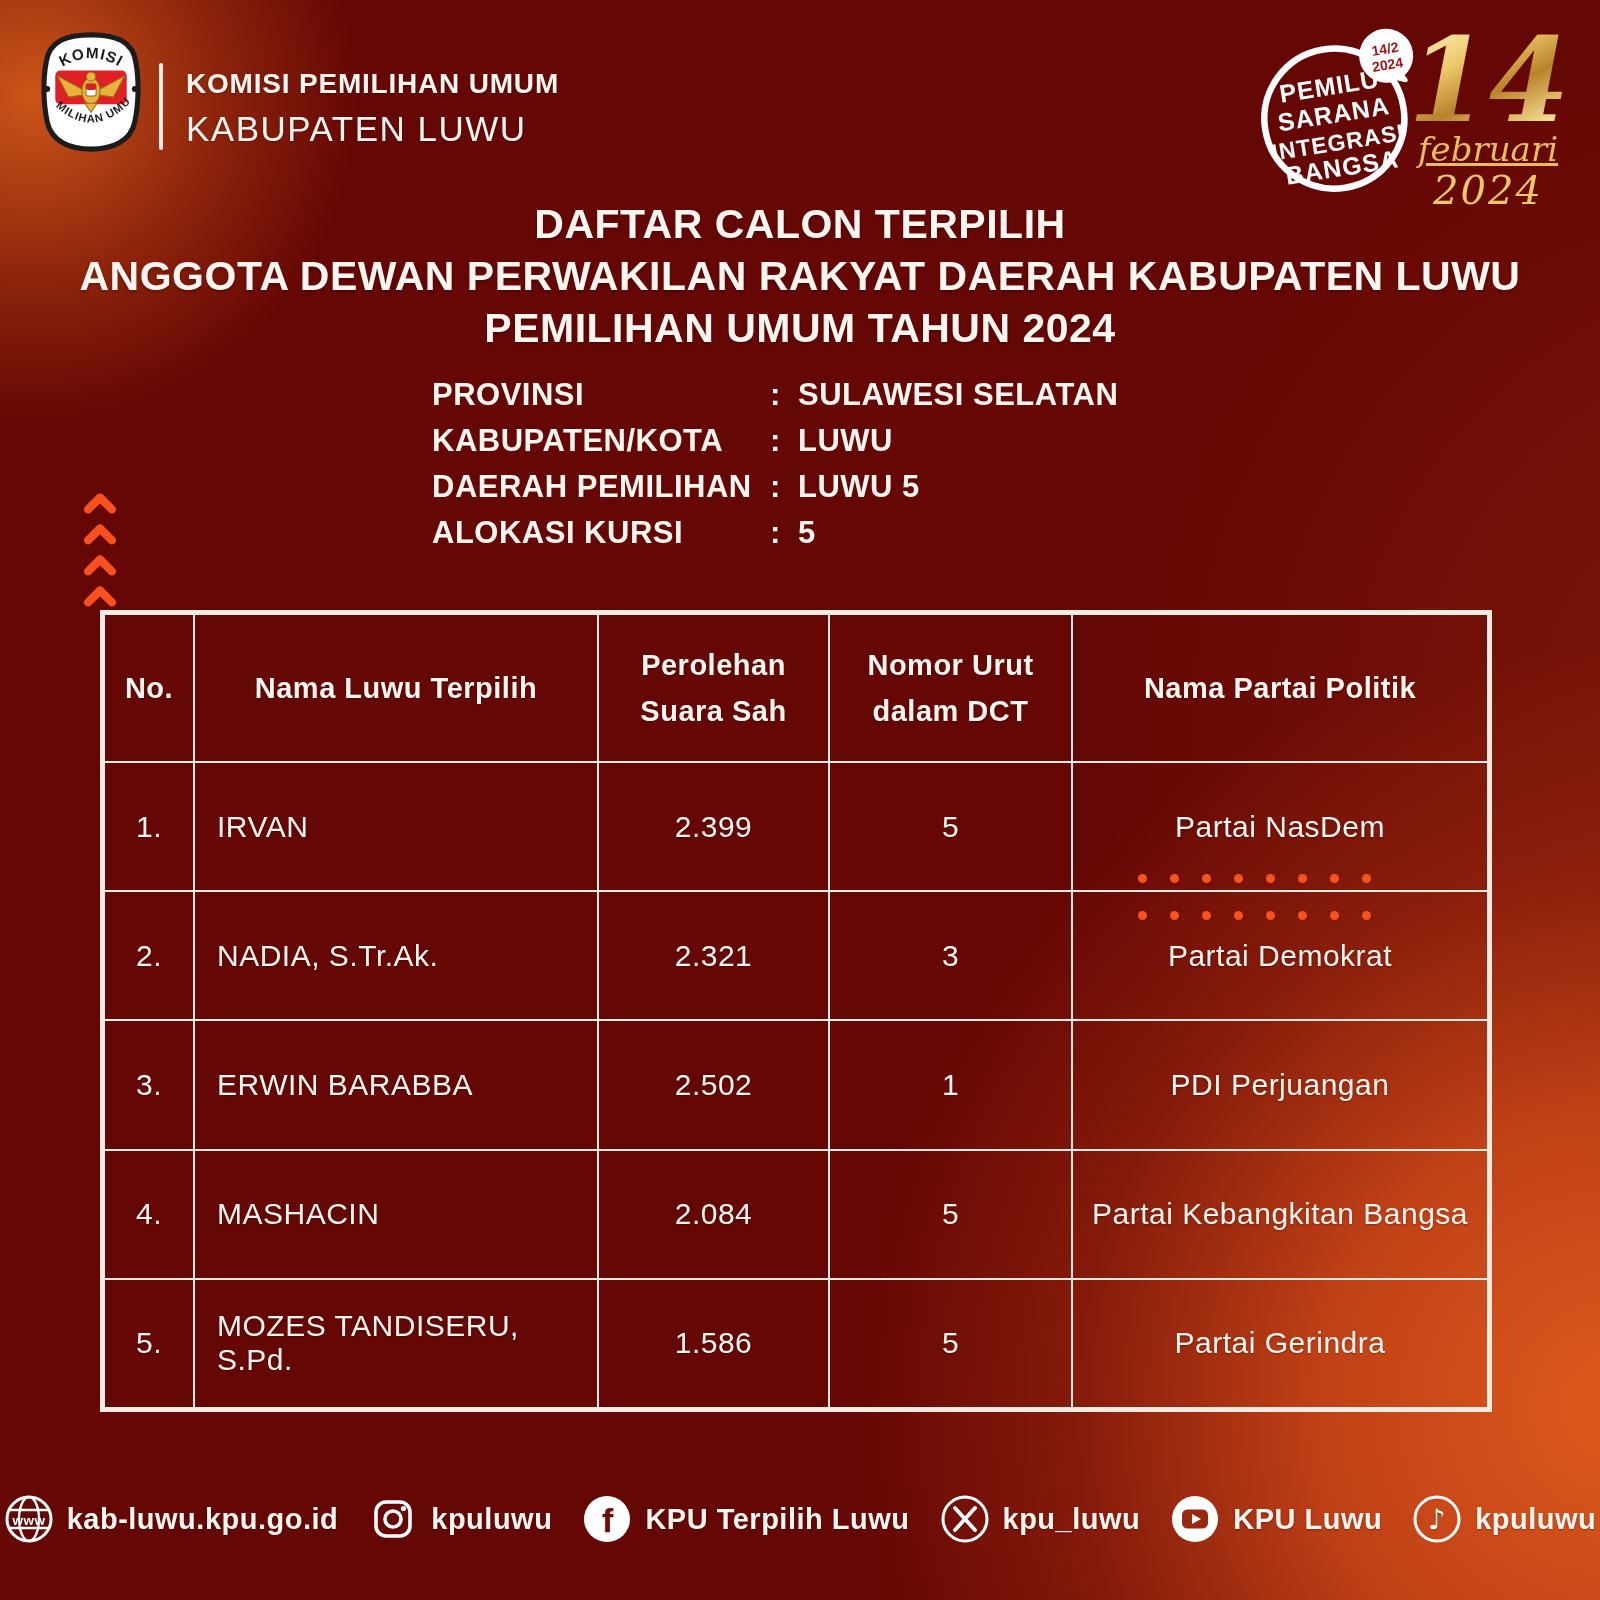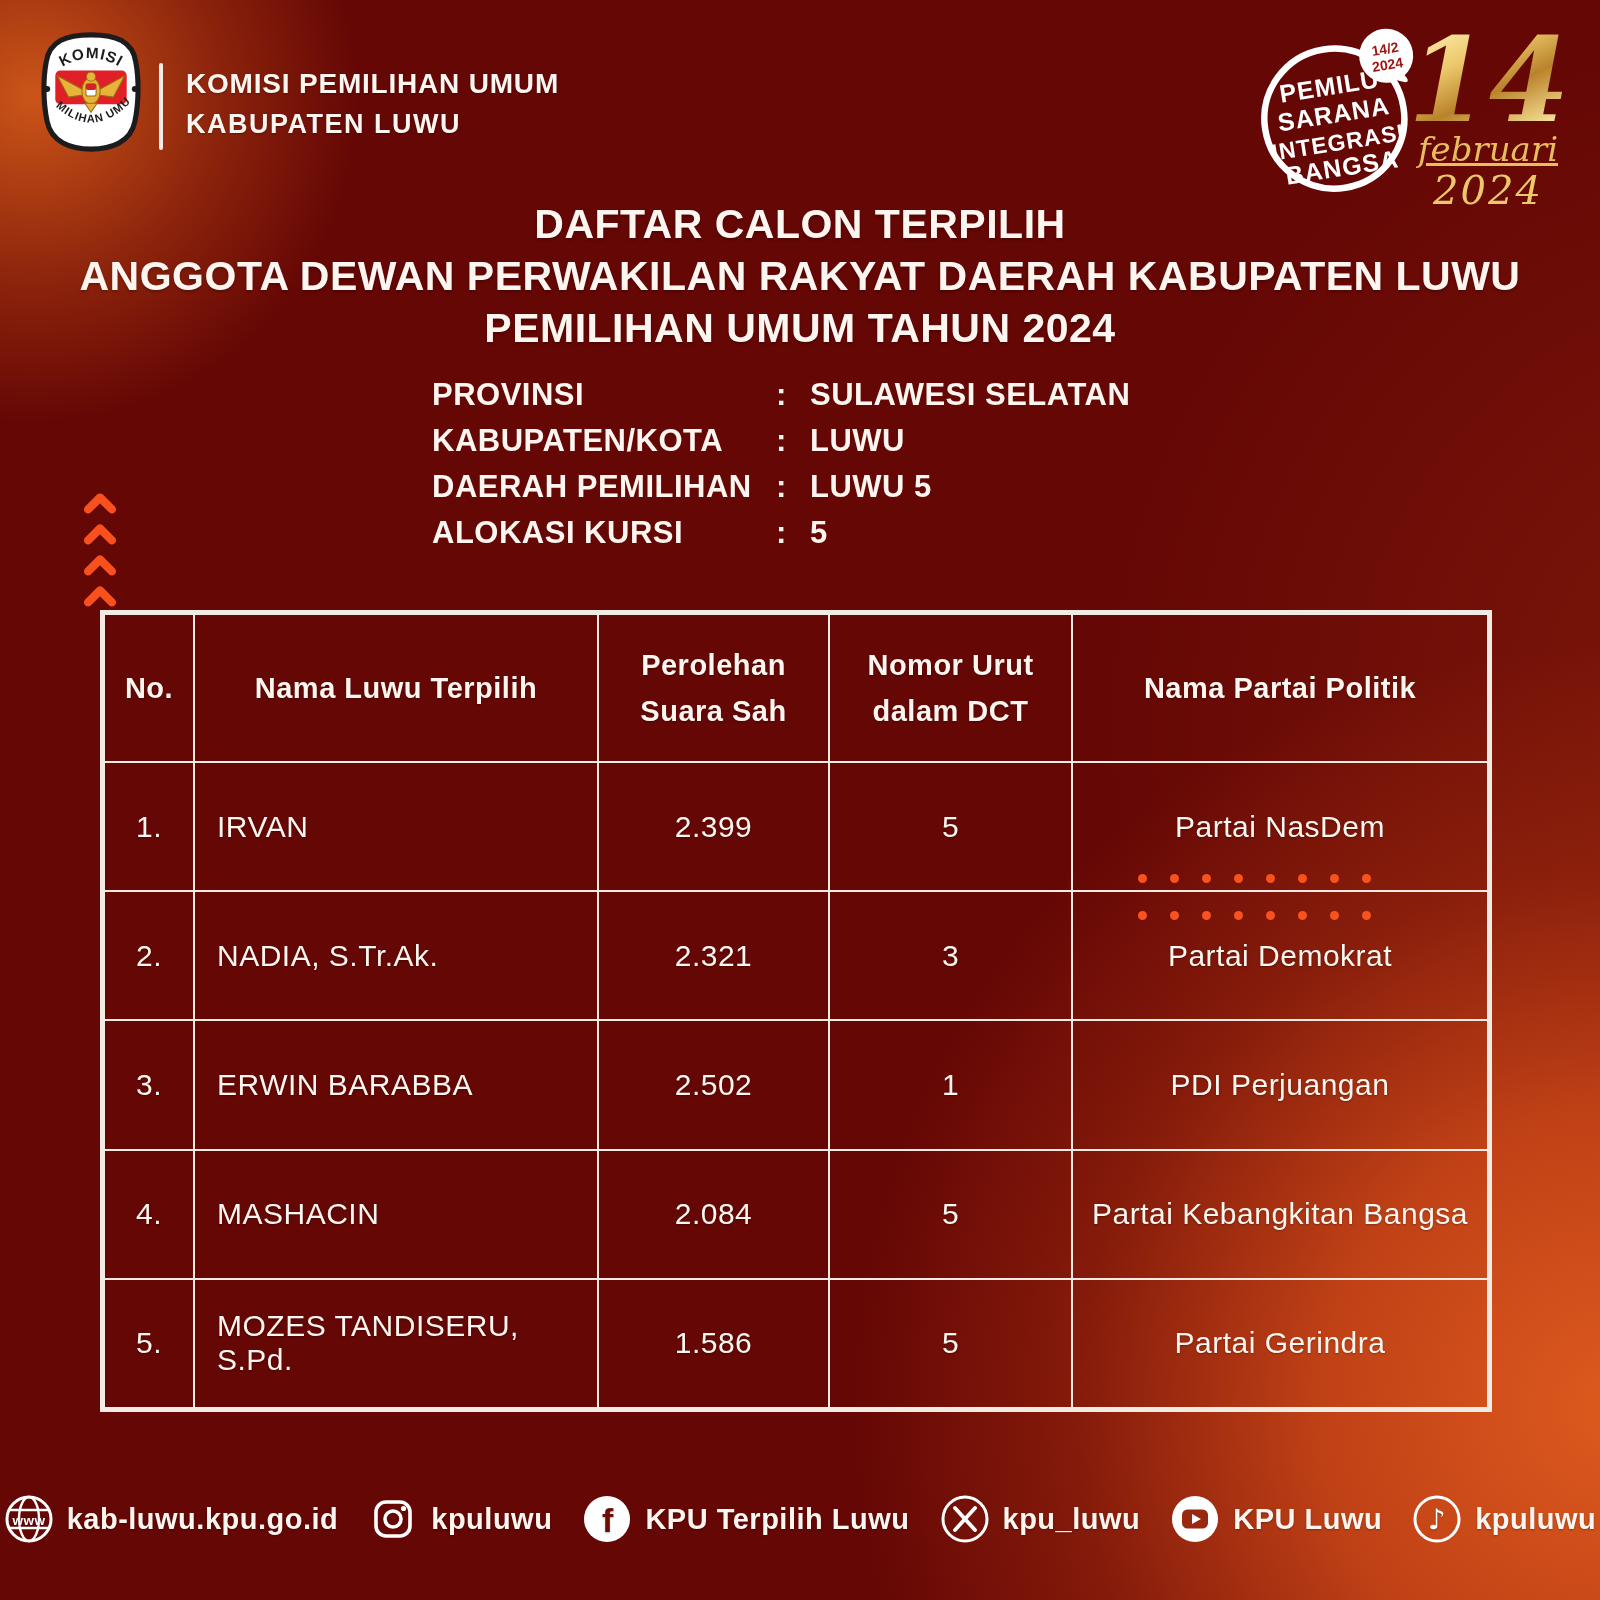--- a/index.html
+++ b/index.html
@@ -10,35 +10,35 @@
       radial-gradient(circle 430px at 2% 6%, rgba(212,92,26,.92) 0%, rgba(176,62,18,.55) 42%, rgba(122,26,10,0) 76%),
       radial-gradient(circle 980px at 101% 88%, #dd5a1e 0%, #c04116 30%, rgba(154,40,14,.6) 55%, rgba(120,22,8,0) 78%),
       radial-gradient(circle 1000px at 112% 45%, rgba(150,42,16,.5) 0%, rgba(150,42,16,0) 70%),
       #650705;
   }
   
   .kpu-logo{position:absolute;left:40px;top:32px;width:102px;height:120px;}
   .hdr-divider{position:absolute;left:159px;top:63px;width:4px;height:87px;background:rgba(255,255,255,.9);border-radius:2px;}
   .org{position:absolute;left:186px;top:70px;line-height:1;}
   .org .l1{font-size:28px;font-weight:bold;letter-spacing:.8px;text-shadow:0 1px 2px rgba(0,0,0,.3);}
-  .org .l2{margin-top:13px;font-size:27px;font-weight:bold;letter-spacing:1.5px;text-shadow:0 1px 2px rgba(0,0,0,.3);}
+  .org .l2{margin-top:13px;font-size:35px;font-weight:normal;letter-spacing:1.5px;text-shadow:0 1px 2px rgba(0,0,0,.3);}
   .badge{position:absolute;left:1252px;top:30px;width:172px;height:172px;transform:rotate(-9deg);}
   .golddate{position:absolute;left:1408px;top:22px;width:160px;text-align:center;line-height:1;}
   .golddate .day{
     font-family:"DejaVu Serif",serif;font-style:italic;font-weight:bold;font-size:116px;
     background:linear-gradient(155deg,#fceeb0 8%,#ecc76b 34%,#b9832b 58%,#f4dc90 86%);
     -webkit-background-clip:text;background-clip:text;color:#e7c469;-webkit-text-fill-color:transparent;
   }
   .golddate .month{margin-top:-6px;font-family:"DejaVu Serif",serif;font-style:italic;font-size:34px;color:#e7bd5f;text-decoration:underline;}
   .golddate .year{margin-top:4px;font-family:"DejaVu Serif",serif;font-style:italic;font-size:40px;color:#ecc76b;letter-spacing:2px;}
   
   .title{position:absolute;left:0;top:198px;width:1600px;text-align:center;font-weight:bold;font-size:41px;line-height:52px;letter-spacing:.5px;text-shadow:0 2px 3px rgba(0,0,0,.25);}
   
   .info{position:absolute;left:432px;top:372px;font-size:31px;font-weight:bold;letter-spacing:.5px;}
-  .info .row{display:grid;grid-template-columns:338px 28px auto;height:46px;align-items:center;gap:6px;}
+  .info .row{display:grid;grid-template-columns:338px 28px auto;height:46px;align-items:center;}
   
   .chevrons{position:absolute;left:82px;top:492px;display:flex;flex-direction:column;gap:9px;}
   
   .tbl{
     position:absolute;left:100px;top:610px;width:1392px;height:802px;box-sizing:border-box;
     display:grid;grid-template-columns:90px 404px 231px 243px 1fr;grid-template-rows:148px repeat(5,1fr);
     border:4px solid #f2ebe4;
   }
   .cell{border:1.5px solid #f2ebe4;display:flex;align-items:center;justify-content:center;text-align:center;
         font-size:30px;letter-spacing:.5px;padding:4px 8px;box-sizing:border-box;text-shadow:0 1px 2px rgba(0,0,0,.3);}

